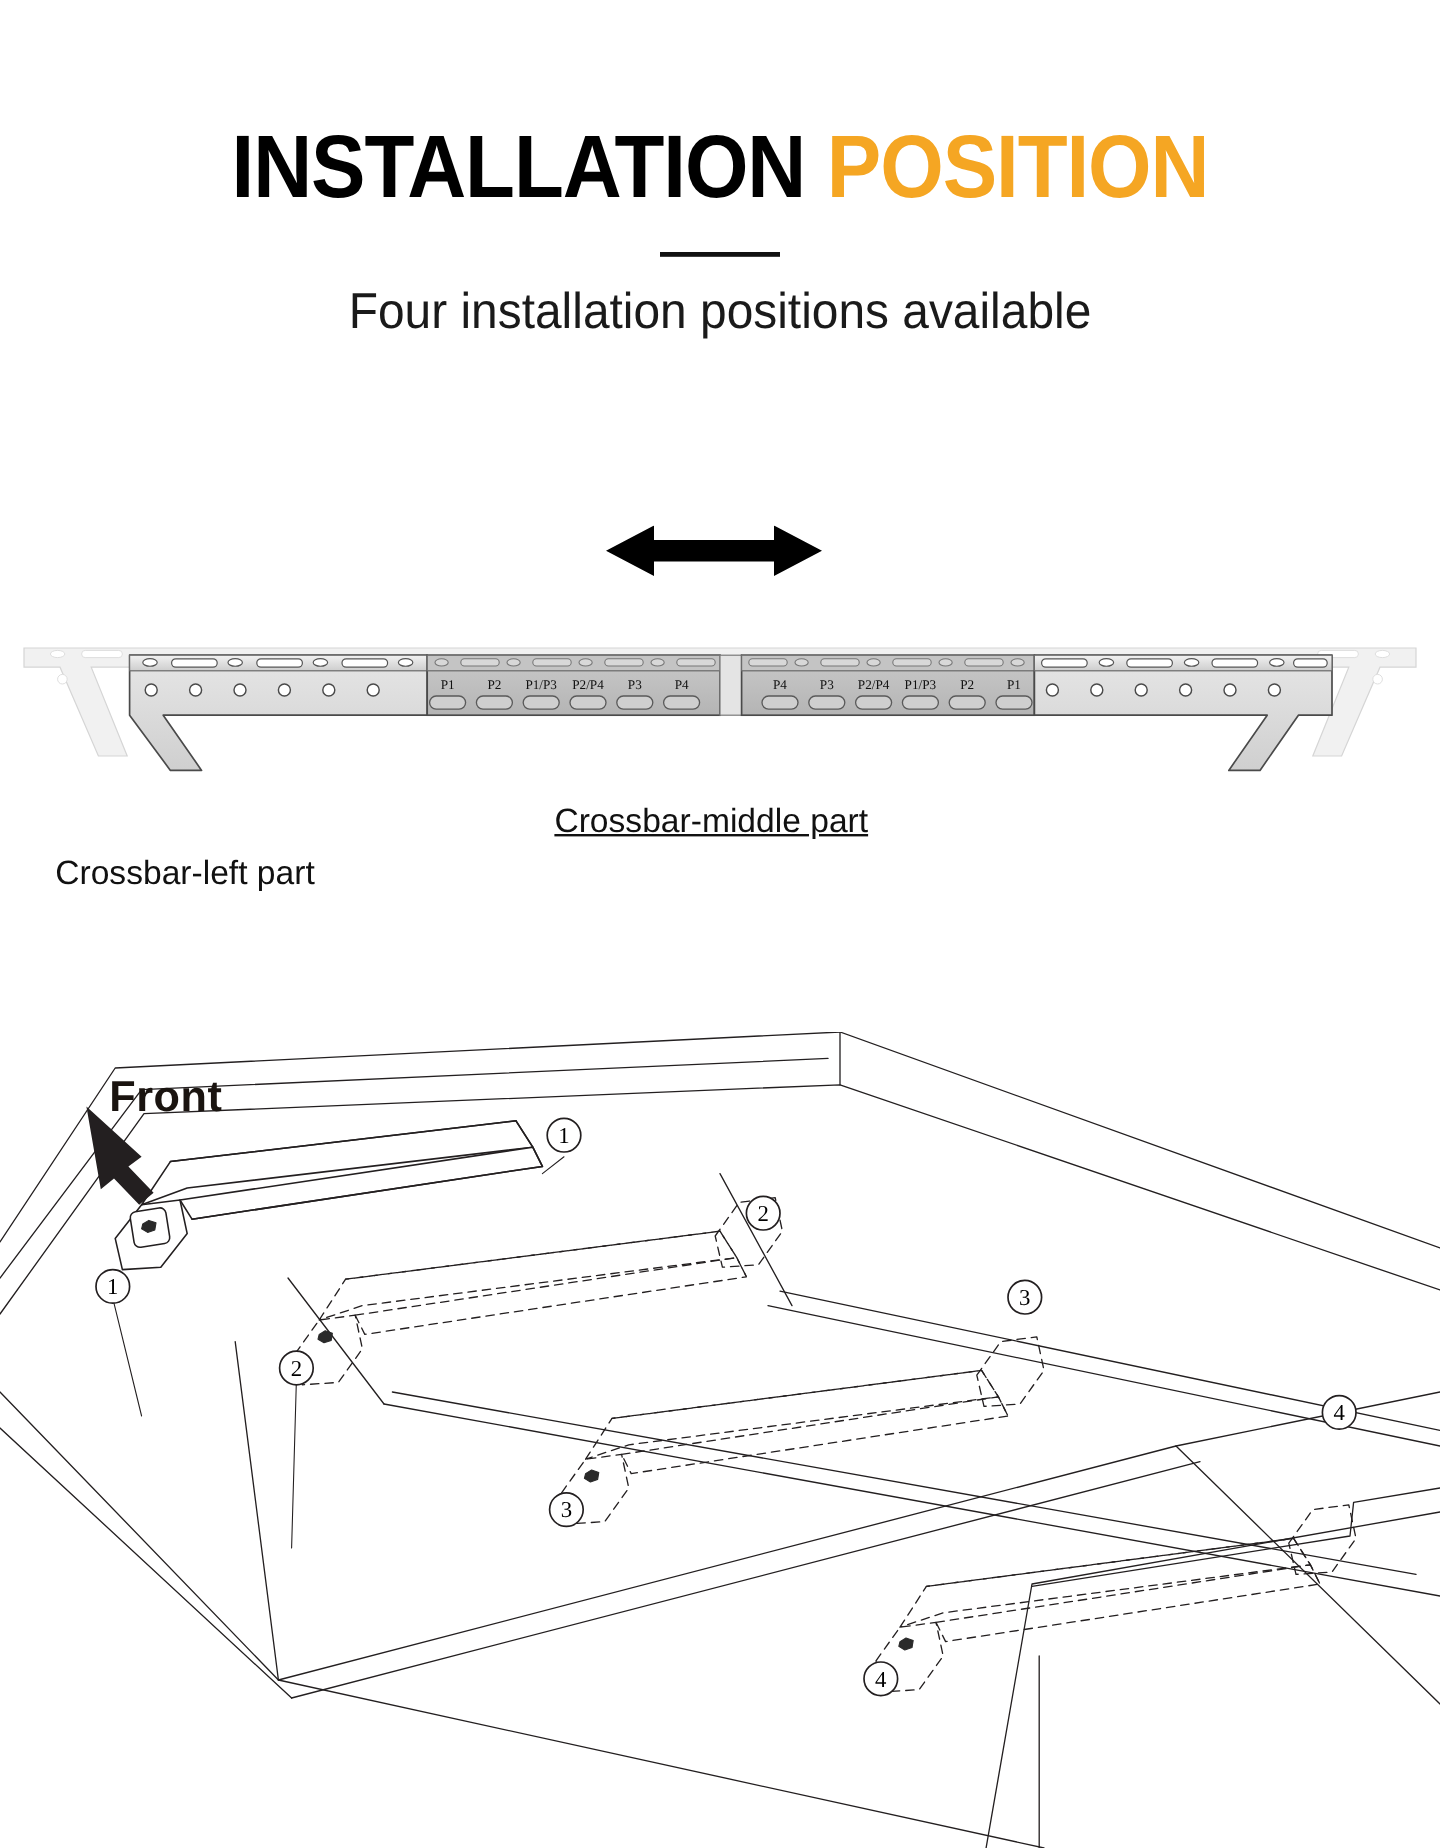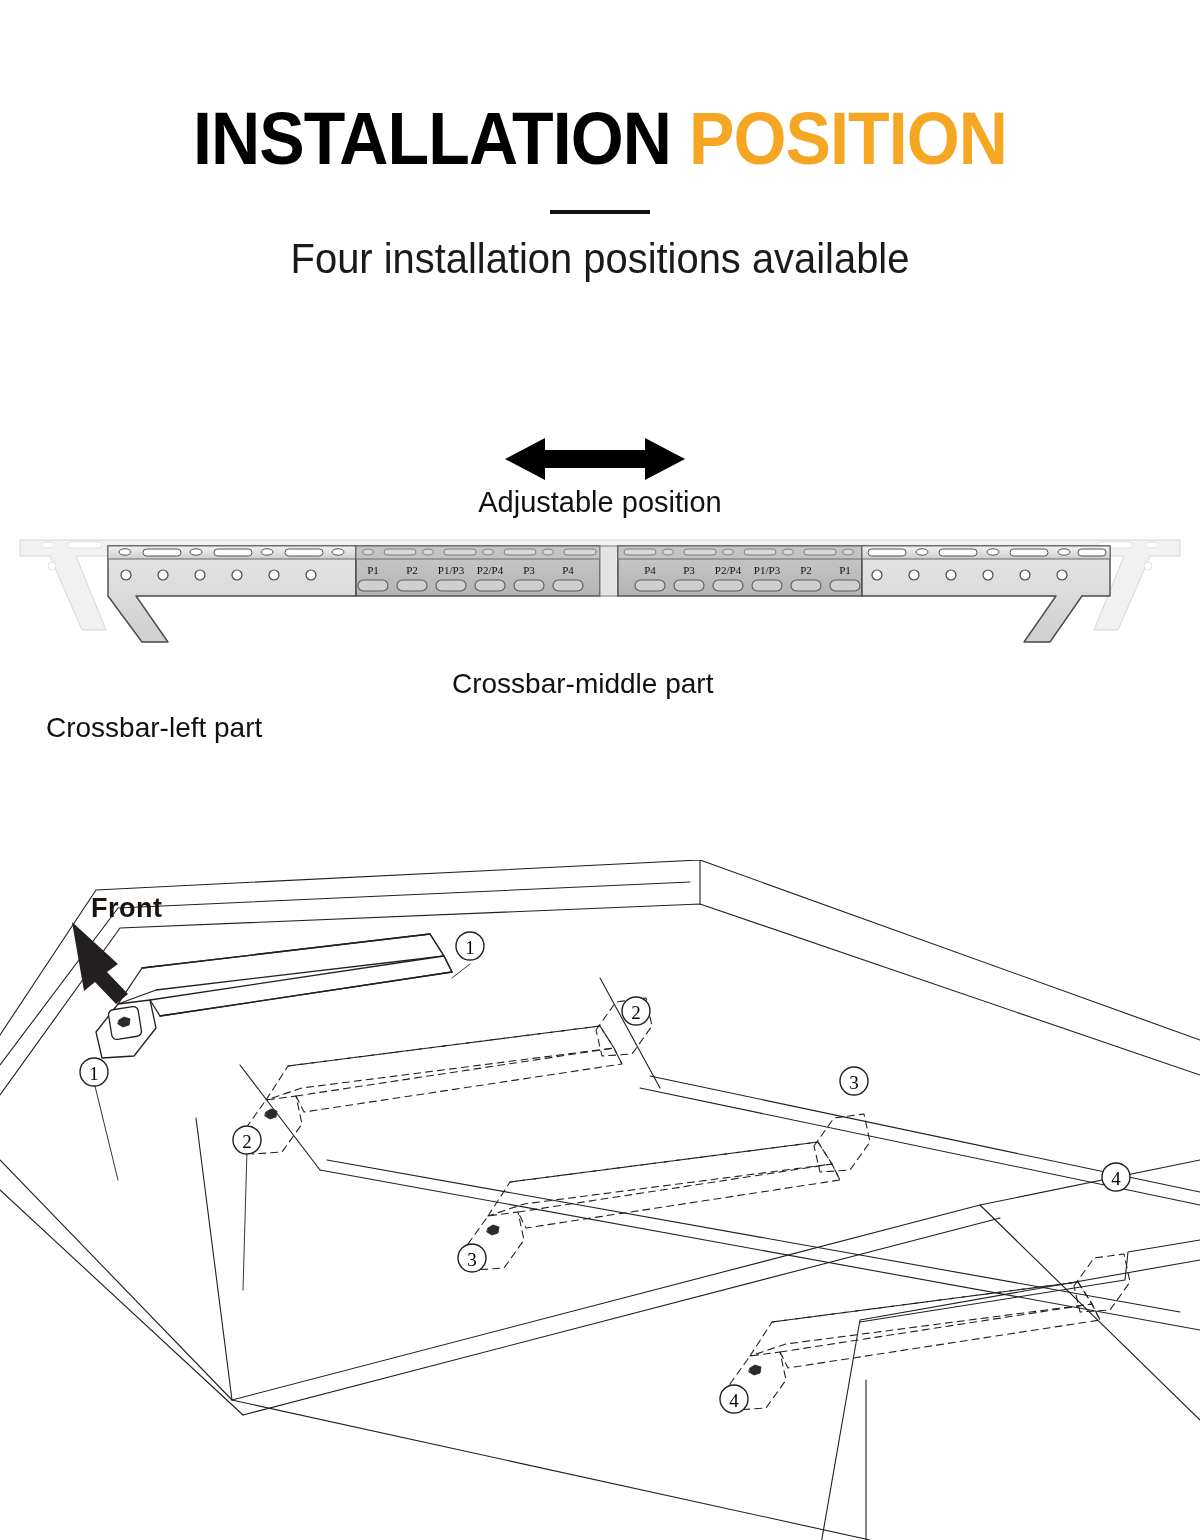--- a/index.html
+++ b/index.html
@@ -99,38 +99,38 @@
   #crossbar-svg { display: block; }
 
   .part-caption {
     position: absolute;
     font-size: 28px;
     color: #111;
     white-space: nowrap;
     top: 148px;
   }
   #caption-left  { left: 46px; margin-top: 44px; }
-  #caption-mid   { left: 452px; }
+  #caption-mid   { left: 462px; text-decoration: underline; }
   #caption-right { left: 889px; }
 
   
   #roof-figure {
     position: absolute;
     left: 0;
     top: 860px;
     width: 1200px;
     height: 680px;
   }
   #roof-svg { display: block; }
 
   #front-label {
     position: absolute;
     left: 91px;
     top: 893px;
-    font-size: 27px;
+    font-size: 36px;
     font-weight: bold;
     color: #1a1410;
     letter-spacing: 0.5px;
     white-space: nowrap;
   }
 
   .callout-num {
     font-family: "Liberation Serif", serif;
     font-size: 19px;
     fill: #000;
@@ -146,21 +146,20 @@
     <span class="word-dark">INSTALLATION</span><span>&nbsp;</span><span class="word-accent">POSITION</span>
   </div>
   <div id="title-divider"></div>
   <div id="subtitle">Four installation positions available</div>
 </div>
 
 <div id="adjust-block">
   <svg id="adjust-arrow" viewBox="0 0 180 42">
     <polygon points="0,21 40,0 40,12 140,12 140,0 180,21 140,42 140,30 40,30 40,42" fill="#000000"></polygon>
   </svg>
-  <div id="adjust-label">Adjustable position</div>
 </div>
 
 <div id="crossbar-figure">
   <svg id="crossbar-svg" width="1200" height="200" viewBox="0 0 1200 200">
     <defs>
       <linearGradient id="barGrad" x1="0" y1="0" x2="0" y2="1">
         <stop offset="0%" stop-color="#e6e6e6"></stop>
         <stop offset="45%" stop-color="#dcdcdc"></stop>
         <stop offset="100%" stop-color="#cfcfcf"></stop>
       </linearGradient>

